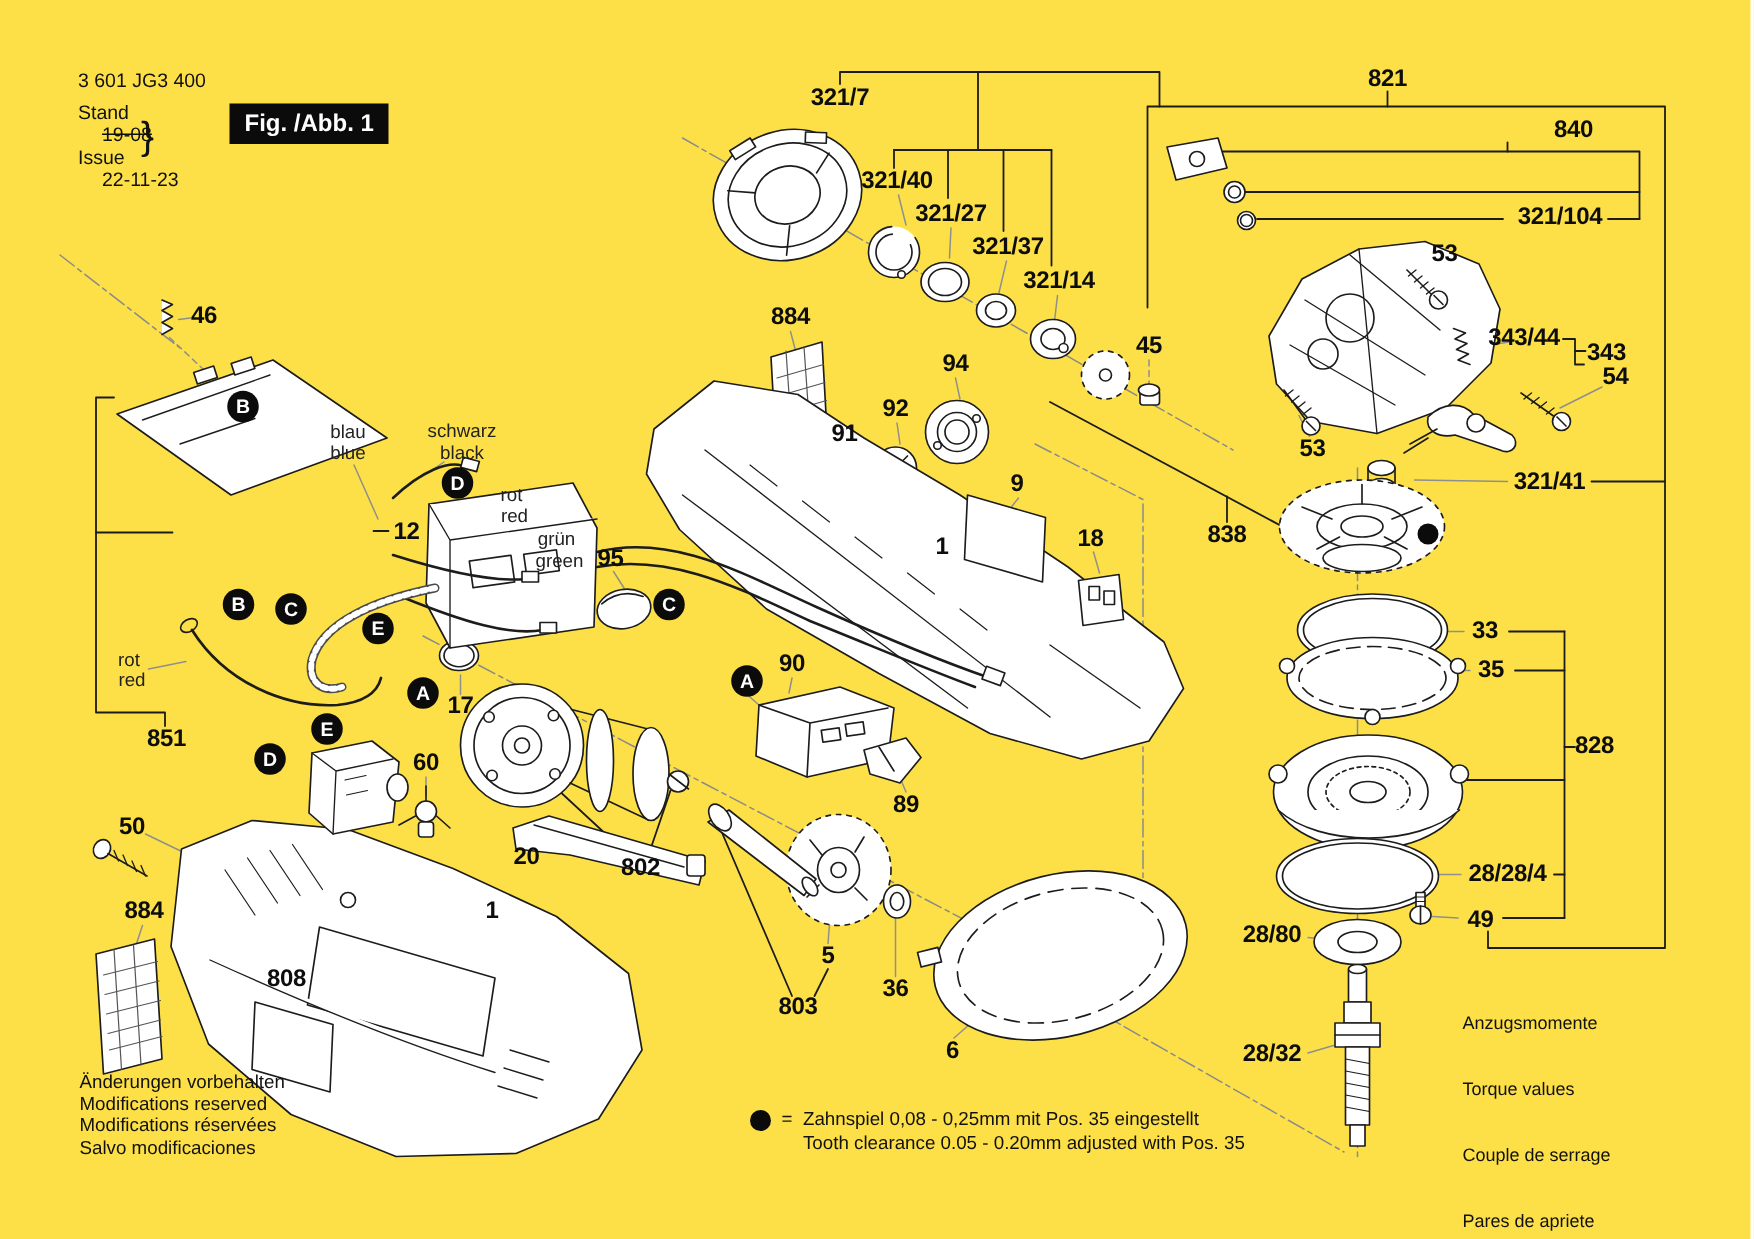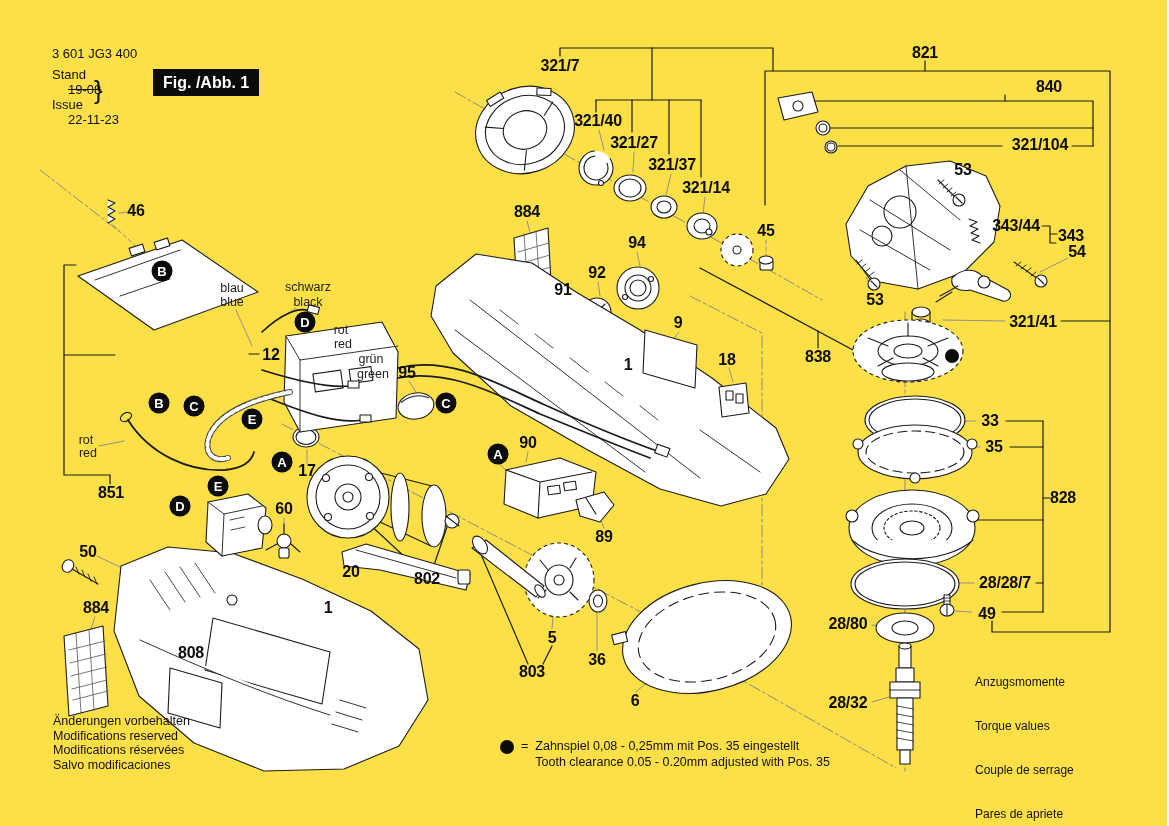--- a/index.html
+++ b/index.html
@@ -548,21 +548,21 @@
       <div class="abs ctr plabel" style="left: 963px; top: 170px;">53</div>
       <div class="abs ctr plabel" style="left: 1016px; top: 226px;">343/44</div>
       <div class="abs ctr plabel" style="left: 1071px; top: 236px;">343</div>
       <div class="abs ctr plabel" style="left: 1077px; top: 252px;">54</div>
       <div class="abs ctr plabel" style="left: 875px; top: 300px;">53</div>
       <div class="abs ctr plabel" style="left: 1033px; top: 322px;">321/41</div>
       <div class="abs ctr plabel" style="left: 818px; top: 357px;">838</div>
       <div class="abs ctr plabel" style="left: 990px; top: 421px;">33</div>
       <div class="abs ctr plabel" style="left: 994px; top: 447px;">35</div>
       <div class="abs ctr plabel" style="left: 1063px; top: 498px;">828</div>
-      <div class="abs ctr plabel" style="left: 1005px; top: 583px;">28/28/7</div>
+      <div class="abs ctr plabel" style="left: 1005px; top: 583px;">28/28/4</div>
       <div class="abs ctr plabel" style="left: 987px; top: 614px;">49</div>
       <div class="abs ctr plabel" style="left: 848px; top: 624px;">28/80</div>
       <div class="abs ctr plabel" style="left: 848px; top: 703px;">28/32</div>
       <div class="abs ctr wlabel" style="left: 232px; top: 288px;">blau</div>
       <div class="abs ctr wlabel" style="left: 232px; top: 302px;">blue</div>
       <div class="abs ctr wlabel" style="left: 308px; top: 287px;">schwarz</div>
       <div class="abs ctr wlabel" style="left: 308px; top: 302px;">black</div>
       <div class="abs ctr wlabel" style="left: 341px; top: 330px;">rot</div>
       <div class="abs ctr wlabel" style="left: 343px; top: 344px;">red</div>
       <div class="abs ctr wlabel" style="left: 371px; top: 359px;">grün</div>

